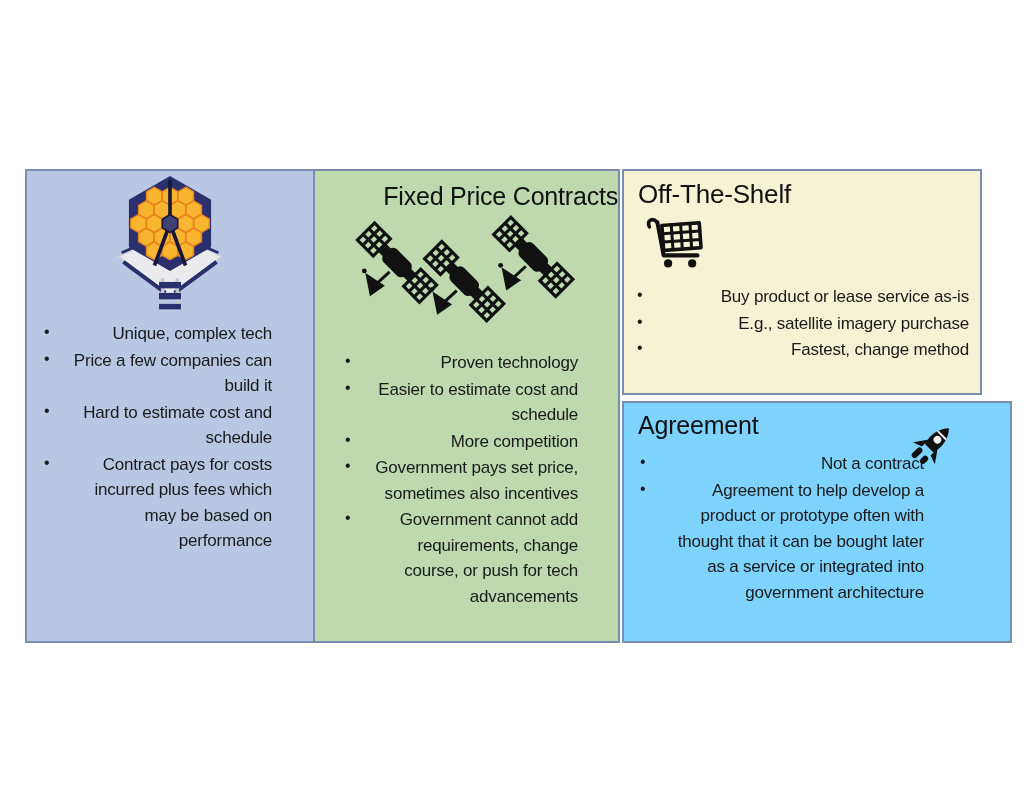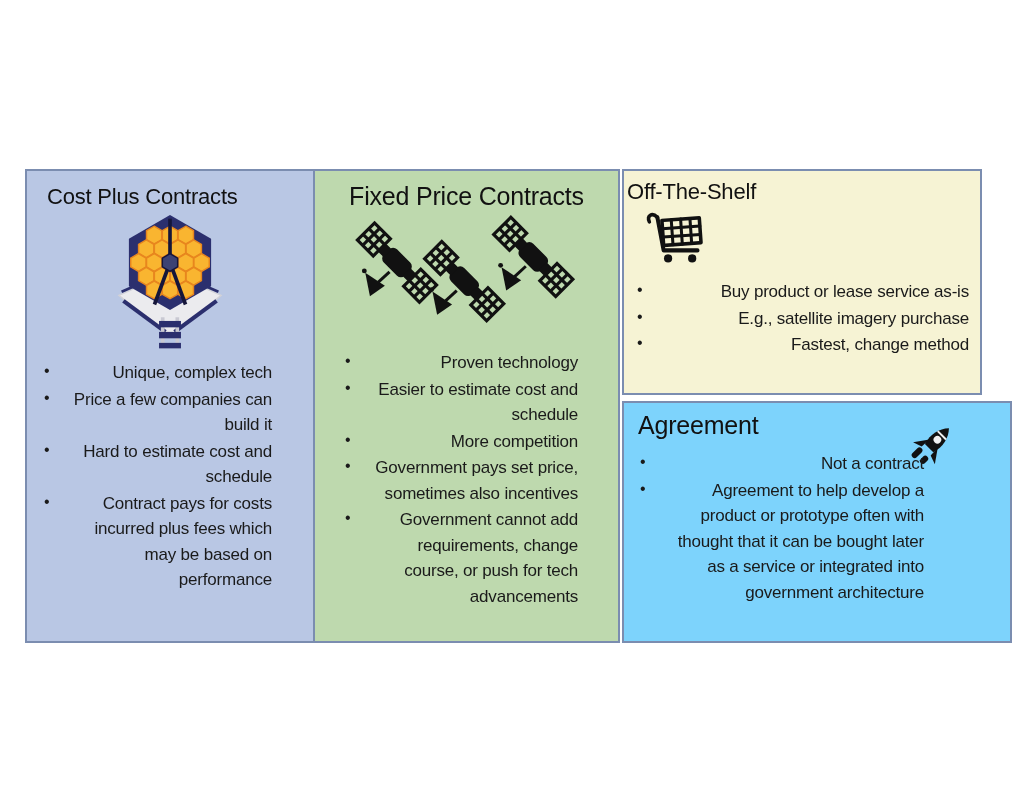--- a/index.html
+++ b/index.html
@@ -22,22 +22,22 @@
   .panel-ots         { left: 622px; top: 169px; width: 360px; height: 226px; background: #f6f3d4; }
   .panel-agreement   { left: 622px; top: 401px; width: 390px; height: 242px; background: #7dd3fc; }
 
   .panel h2 {
     font-weight: 400;
     color: #111;
     margin: 0;
     letter-spacing: -0.2px;
   }
   .panel-cost-plus h2   { font-size: 22px; margin: 13px 0 0 20px; }
-  .panel-fixed-price h2 { font-size: 25px; margin: 11px 0 0 0; text-align: center; }
-  .panel-ots h2         { font-size: 22px; margin: 8px 0 0 3px; }
+  .panel-fixed-price h2 { font-size: 25px; margin: 11px 0 0 0; text-align: right; }
+  .panel-ots h2         { font-size: 26px; margin: 8px 0 0 14px; }
   .panel-agreement h2   { font-size: 25px; margin: 8px 0 0 14px; }
 
   ul.bullets {
     list-style: none;
     margin: 0;
     padding: 0;
     font-size: 17px;
     line-height: 1.5;
     color: #1a1a1a;
     letter-spacing: -0.2px;
@@ -59,21 +59,20 @@
   .icon-sats { display: block; margin: 3px auto 0; }
   .icon-cart { display: block; margin: 4px 0 0 20px; }
   .icon-rocket { position: absolute; right: 50px; top: 16px; }
 </style>
 </head>
 <body>
 
 <div class="board">
 
   <section class="panel panel-cost-plus">
-    <h2>Cost Plus Contracts</h2>
 
     <svg class="icon-jwst" width="128" height="137" viewBox="0 0 140 150" aria-hidden="true">
       <defs>
         <polygon id="gh" points="0,-9.7 8.4,-4.85 8.4,4.85 0,9.7 -8.4,4.85 -8.4,-4.85"></polygon>
       </defs>
 
       <polygon points="14,88 70,63 126,88 70,133" fill="#ebebee" stroke="#d2d2d8" stroke-width="1.5"></polygon>
       <path d="M17,84 L56,67" stroke="#2b2f6e" stroke-width="3" fill="none"></path>
       <path d="M123,84 L84,67" stroke="#2b2f6e" stroke-width="3" fill="none"></path>
       <path d="M19,94 L65,128" stroke="#2b2f6e" stroke-width="4.5" fill="none"></path>

